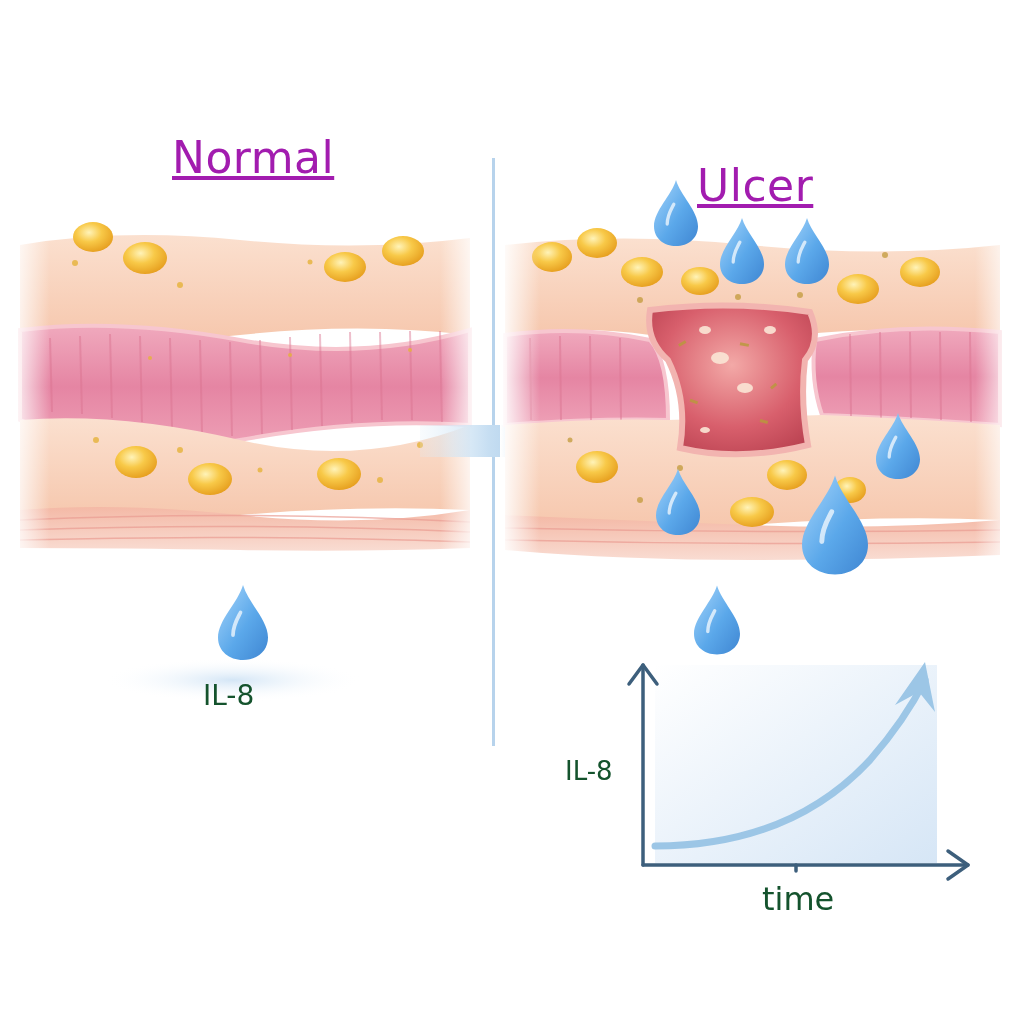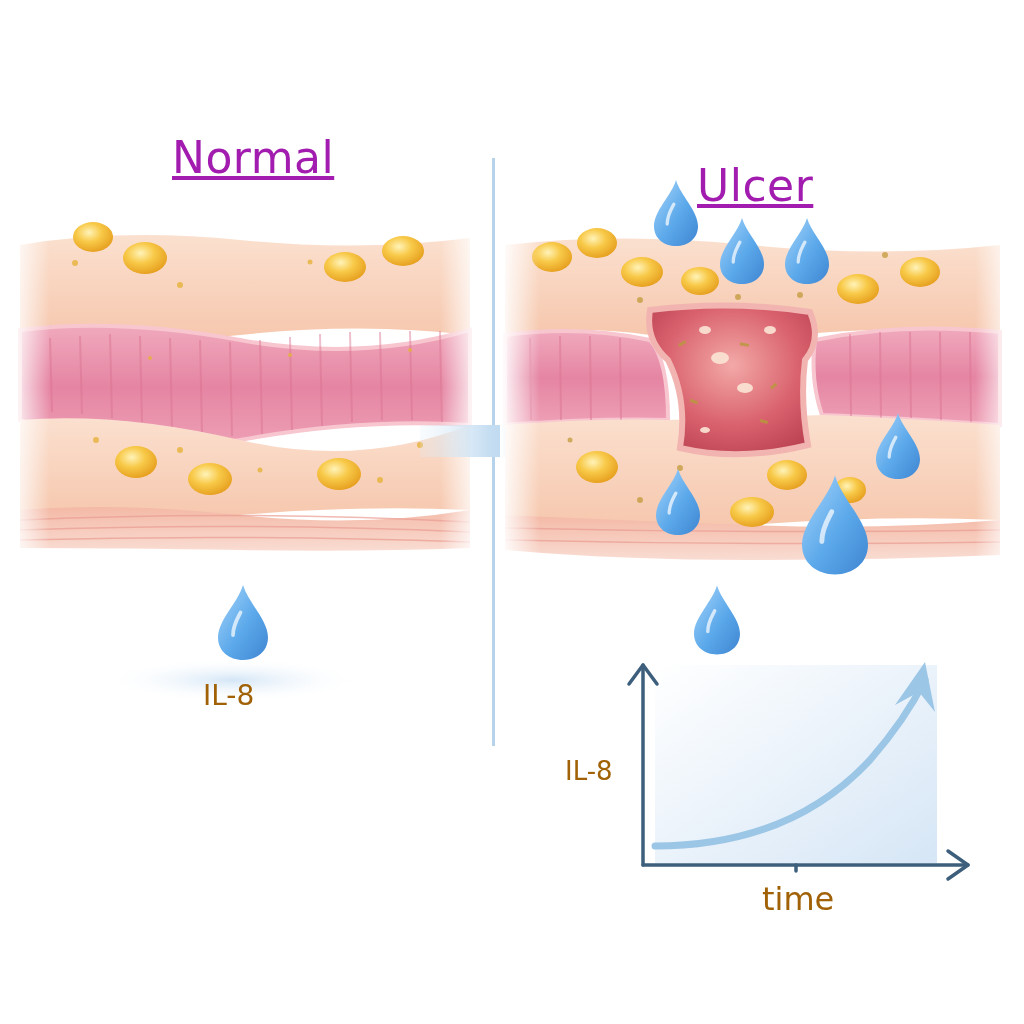--- a/index.html
+++ b/index.html
@@ -1,19 +1,19 @@
 <!DOCTYPE html>
 <html><head>
 <meta charset="utf-8">
 <style>
   html, body { margin: 0; padding: 0; background: #ffffff; }
   body { width: 1024px; height: 1024px; position: relative; overflow: hidden;
          font-family: "DejaVu Sans", "Liberation Sans", sans-serif; }
   .title { position: absolute; font-size: 44px; color: #a21caf; letter-spacing: 0.5px; text-decoration: underline; }
-  .label { position: absolute; font-size: 28px; color: #a16207; }
+  .label { position: absolute; font-size: 28px; color: #14532d; }
   .divider { position: absolute; left: 492px; top: 158px; width: 3px; height: 588px; background: #b7d3ec; }
   svg { position: absolute; overflow: visible; }
 </style>
 </head>
 <body>
 
 <div class="title" style="left:172px; top:132px;">Normal</div>
 <div class="title" style="left:697px; top:132px;margin-top:28px;">Ulcer</div>
 
 <div class="divider"></div>

